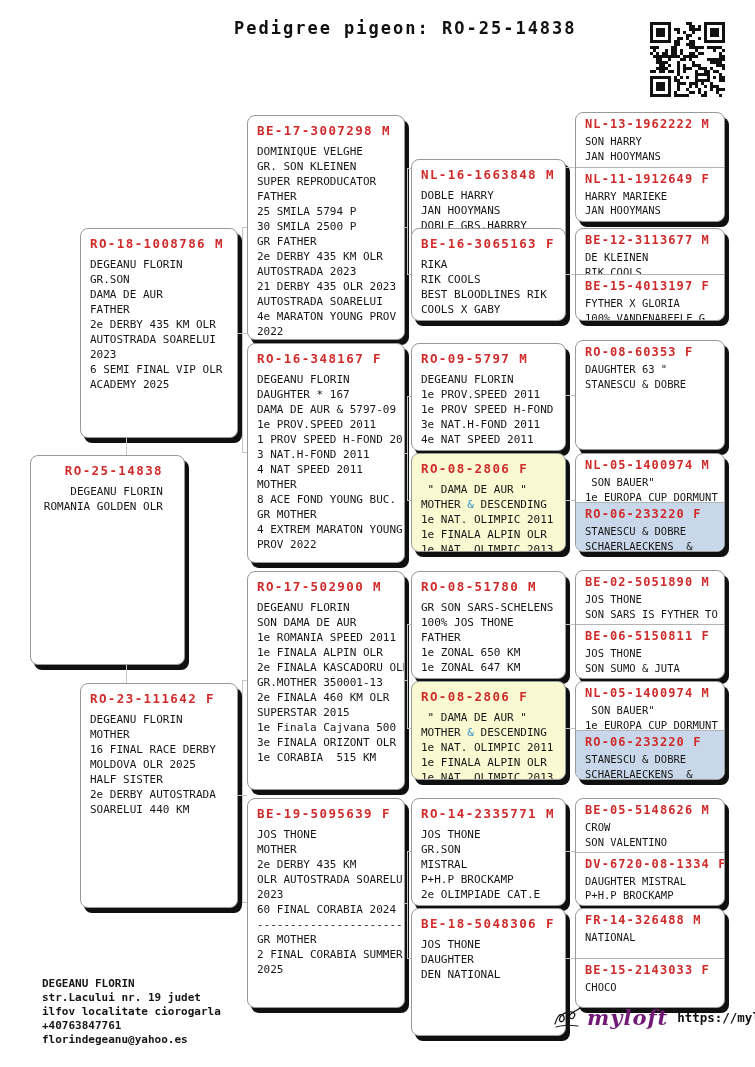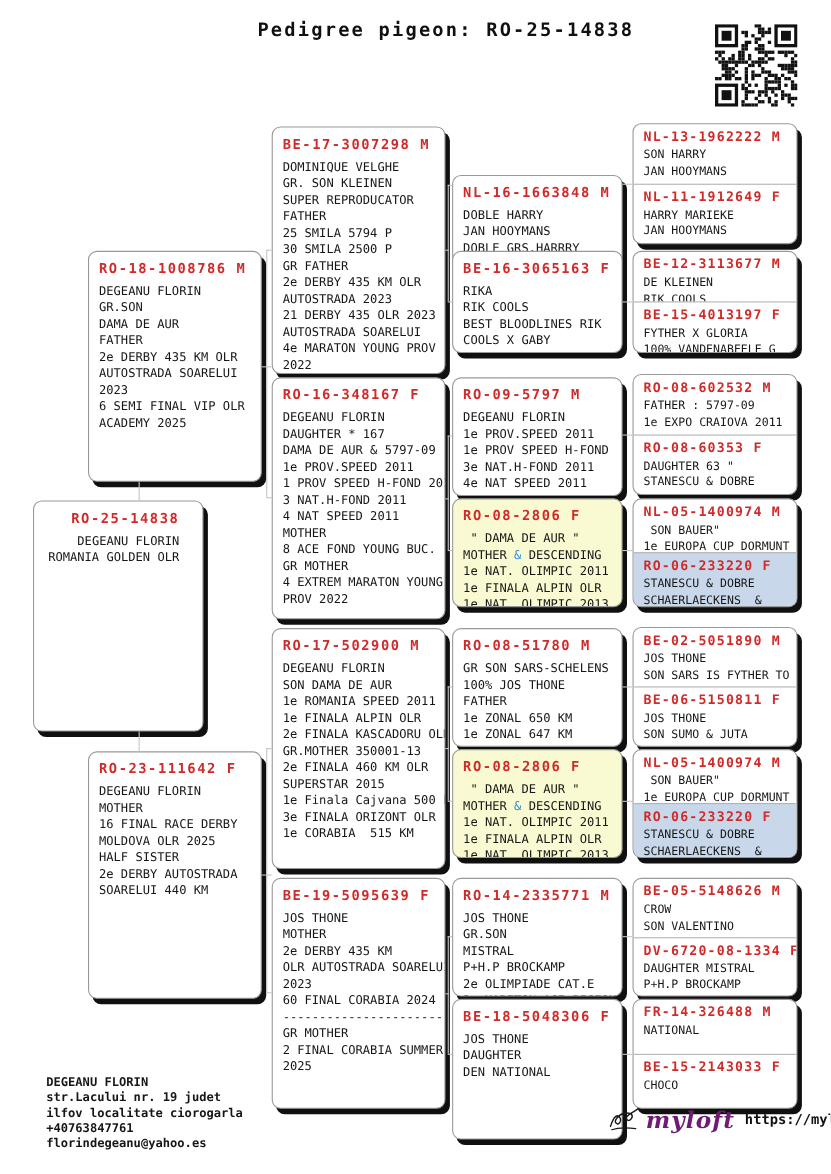--- a/index.html
+++ b/index.html
@@ -420,25 +420,20 @@
         <div class="ln">RIK COOLS</div>
       </div>
     <div class="entry">
         <div class="ring">BE-15-4013197 F</div>
         <div class="ln">FYTHER X GLORIA</div>
         <div class="ln">100% VANDENABEELE G</div>
       </div>
   </div>
   <div class="box card" style="left:575px;top:340px;width:150px;height:110px;">
     <div class="entry">
-        <div class="ring">RO-08-602532 M</div>
-        <div class="ln">FATHER : 5797-09</div>
-        <div class="ln">1e EXPO CRAIOVA 2011</div>
-      </div>
-    <div class="entry">
         <div class="ring">RO-08-60353 F</div>
         <div class="ln">DAUGHTER 63 "</div>
         <div class="ln">STANESCU &amp; DOBRE</div>
       </div>
   </div>
   <div class="box card" style="left:575px;top:453px;width:150px;height:99px;">
     <div class="entry">
         <div class="ring">NL-05-1400974 M</div>
         <div class="ln"> SON BAUER"</div>
         <div class="ln">1e EUROPA CUP DORMUNT</div>

